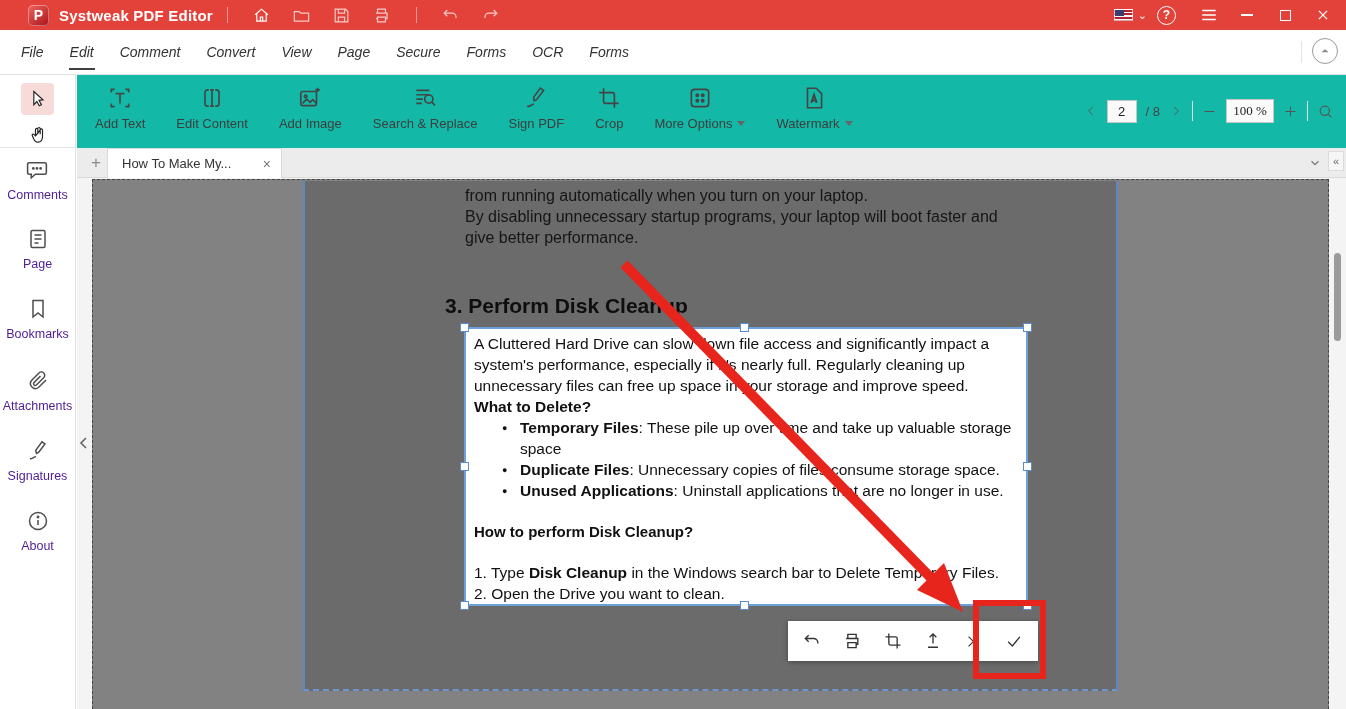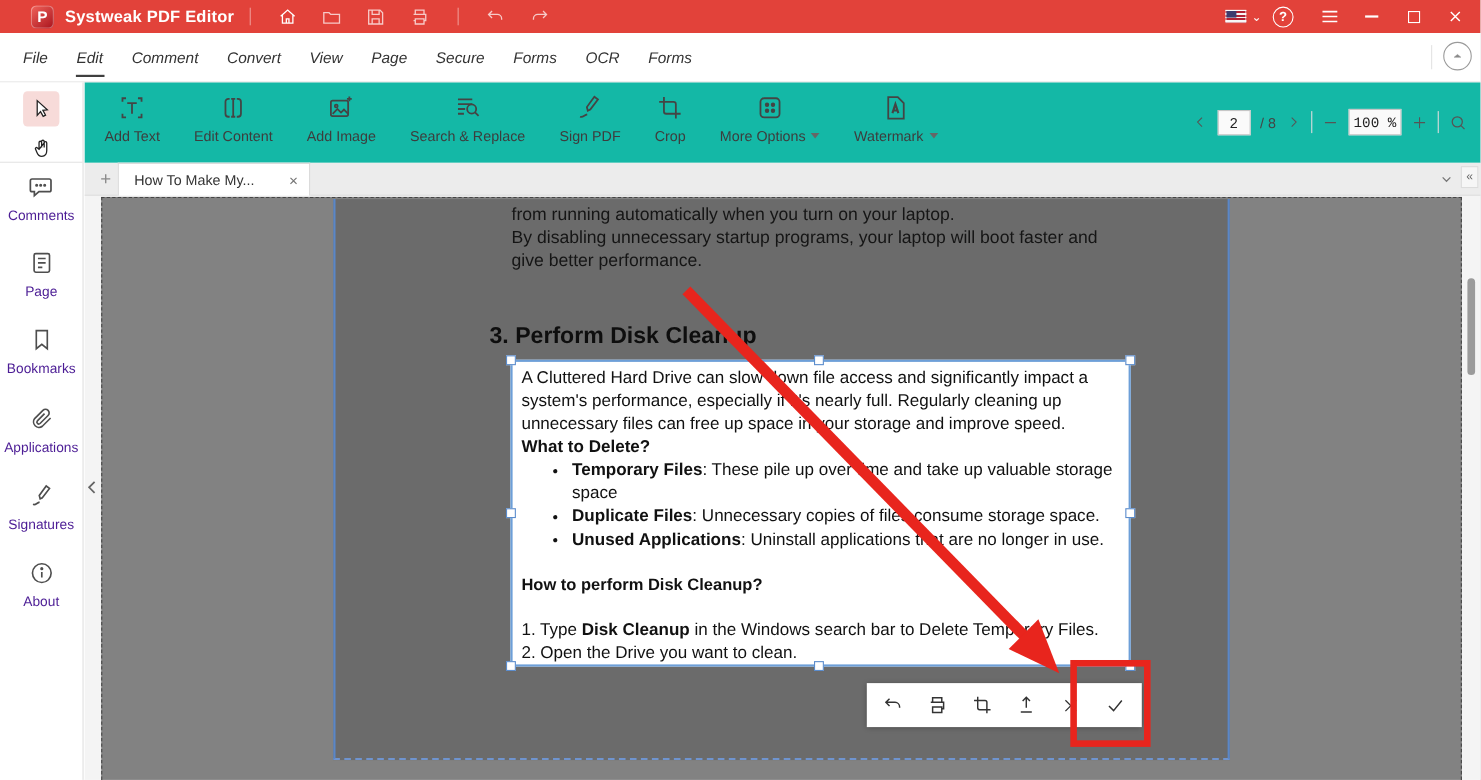--- a/index.html
+++ b/index.html
@@ -44,21 +44,21 @@
   
   #toolbar { position:absolute; left:77px; top:75px; right:0; height:73px; background:#14b8a6; }
   #toolbar-buttons { position:absolute; left:16px; top:8px; display:flex; gap:27px; }
   .tbtn { display:flex; flex-direction:column; align-items:center; gap:5px; cursor:pointer; padding:2px 2px; }
   .tbtn svg { stroke:#444; fill:none; stroke-width:1.5; }
   .tbtn-label { font-size:13px; color:#3d3d3d; white-space:nowrap; display:flex; align-items:center; gap:5px; }
   .caret-down { width:0; height:0; border-left:4px solid transparent; border-right:4px solid transparent; border-top:5px solid #666; display:inline-block; }
   #toolbar-right { position:absolute; right:12px; top:24px; display:flex; align-items:center; gap:9px; }
   #toolbar-right svg { stroke:#555; fill:none; stroke-width:1.6; cursor:pointer; }
   .nav-input { width:30px; height:23px; text-align:center; font-size:13px; color:#222; border:1px solid #c6c6c6; background:#fafafa; font-family:"Liberation Sans",sans-serif; }
-  .zoom-input { width:48px; height:24px; text-align:center; font-size:13px; color:#222; border:1px solid #c6c6c6; background:#fafafa; font-family:Liberation Mono, monospace; }
+  .zoom-input { width:48px; height:24px; text-align:center; font-size:13px; color:#222; border:1px solid #c6c6c6; background:#fafafa; font-family:Liberation Serif, serif; }
   .pagecount { font-size:13px; color:#444; }
   .vr { width:1px; height:20px; background:#ddd; }
 
   
   #tabbar { position:absolute; left:77px; top:148px; right:0; height:30px; background:#ececec; border-bottom:1px solid #dadada; }
   #newtab { position:absolute; left:8px; top:4px; width:22px; height:22px; color:#8a8a8a; font-size:17px; text-align:center; line-height:21px; cursor:pointer; }
   #active-tab { position:absolute; left:30px; top:0; width:175px; height:30px; background:#fff; border:1px solid #d8d8d8; border-bottom:none; display:flex; align-items:center; padding:0 10px 0 14px; cursor:pointer; }
   #tab-title { font-size:13px; color:#333; flex:1; white-space:nowrap; overflow:hidden; }
   #tab-close { color:#777; font-size:14px; margin-left:8px; cursor:pointer; }
   #tablist-chev { position:absolute; right:24px; top:8px; cursor:pointer; }
@@ -206,21 +206,21 @@
     <div class="sb-item" style="top:222px;">
       <svg width="24" height="24" viewBox="0 0 24 24">
           <path d="M7 3.5h10V20l-5-4-5 4z"></path>
         </svg>
       <span class="sb-label">Bookmarks</span>
     </div>
     <div class="sb-item" style="top:294px;">
       <svg width="24" height="24" viewBox="0 0 24 24">
           <path d="M20 11l-7.5 7.5a5 5 0 01-7-7L13 4a3.3 3.3 0 014.7 4.7l-7.3 7.3a1.7 1.7 0 01-2.4-2.4L14.5 7"></path>
         </svg>
-      <span class="sb-label">Applications</span>
+      <span class="sb-label">Attachments</span>
     </div>
     <div class="sb-item" style="top:364px;">
       <svg width="24" height="24" viewBox="0 0 24 24">
           <path d="M12.5 13.5l6.5-8.5-3-2.2-6.3 8.6.8 3.1 2-1zM4 19.5c2.5 1 3.5-1.5 6-2"></path>
         </svg>
       <span class="sb-label">Signatures</span>
     </div>
     <div class="sb-item" style="top:434px;">
       <svg width="24" height="24" viewBox="0 0 24 24">
           <circle cx="12" cy="12" r="8.5"></circle>

